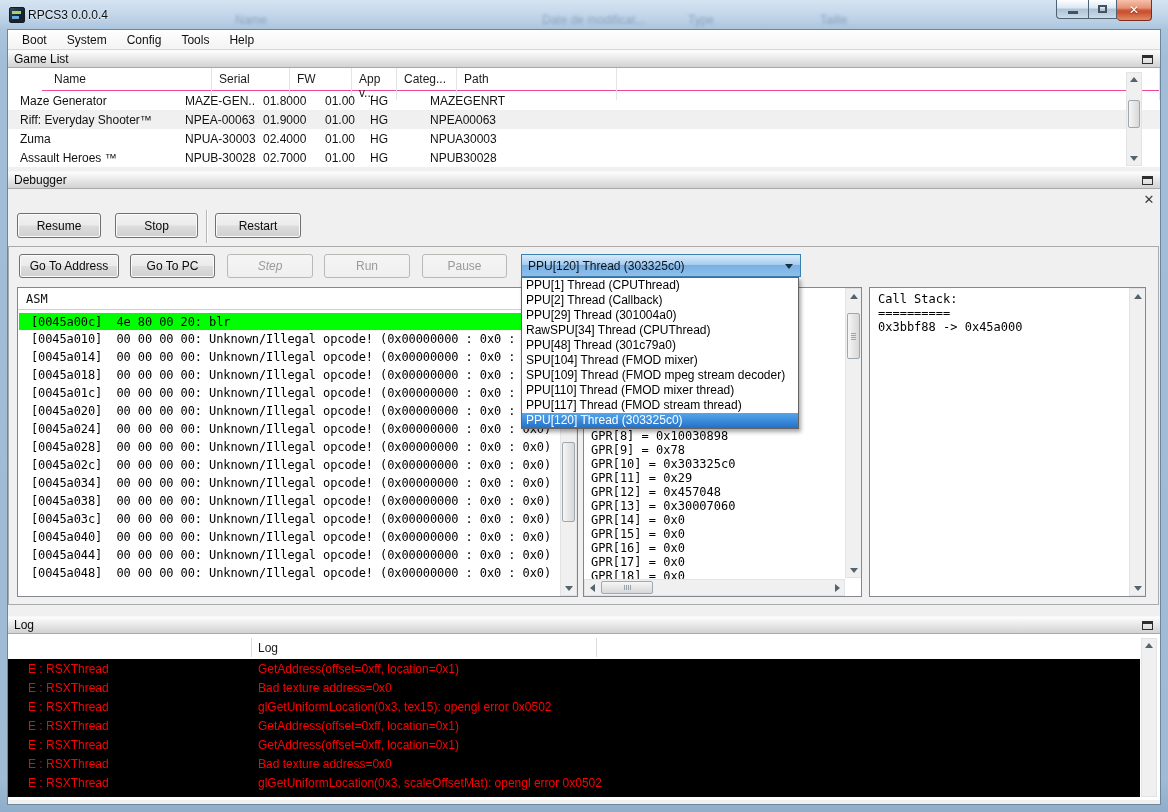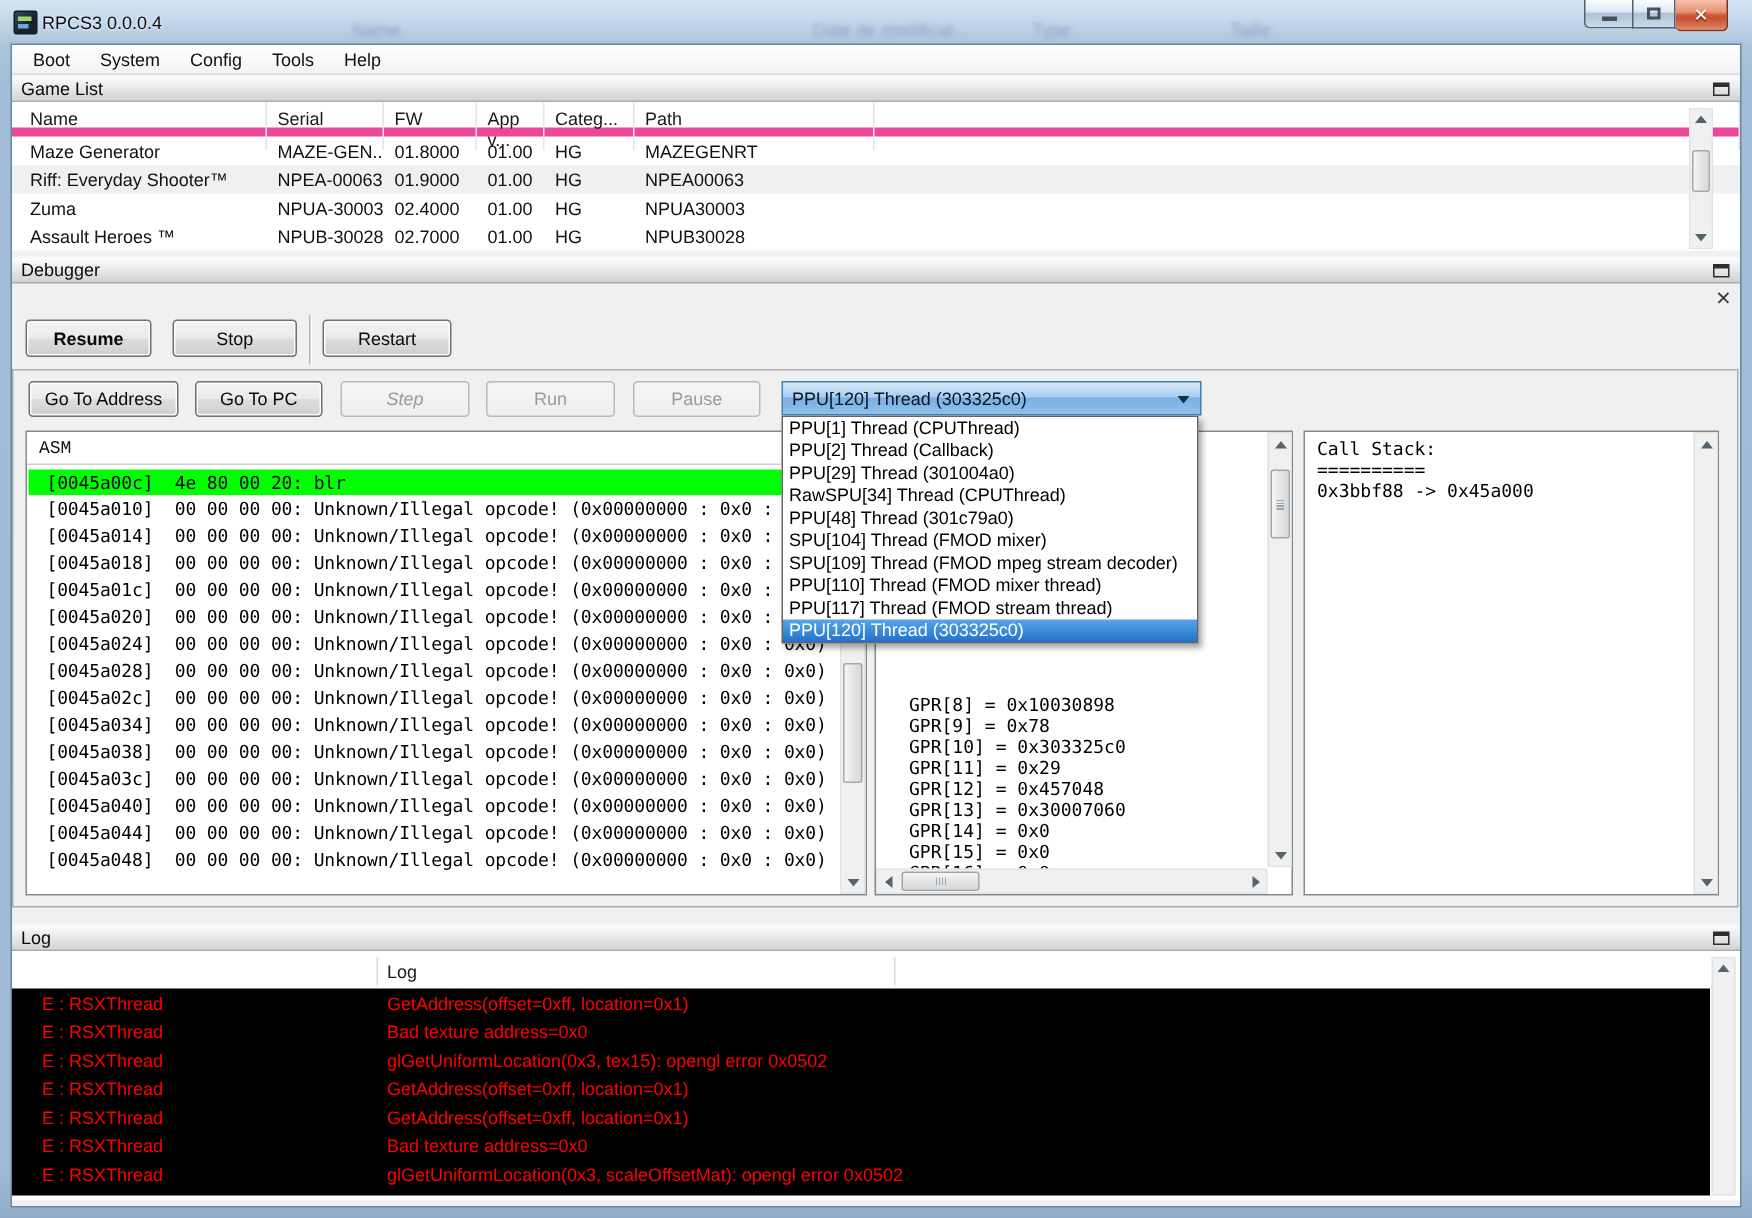--- a/index.html
+++ b/index.html
@@ -36,21 +36,21 @@
 
   .dock-title{left:8px;width:1152px;height:18px;
       background:linear-gradient(180deg,#fdfdfd 0,#eaeaea 45%,#d2d2d2 100%);
       border-top:1px solid #f7f7f7;border-bottom:1px solid #a9a9a9;
       display:flex;align-items:center;padding:0 6px;color:#0a0a0a;}
   .float-ico{position:absolute;right:7px;top:4px;width:11px;height:9px;border:1px solid #2e2e2e;border-top:3px solid #2e2e2e;background:transparent;}
 
   
   .gl-table{left:8px;top:68px;width:1152px;height:99px;background:#fff;overflow:hidden;}
   .gl-grid{display:grid;grid-template-columns:170px 78px 62px 45px 60px 160px 1fr;}
-  .gl-head{height:23px;border-bottom:6px solid #ec4899;}
+  .gl-head{height:23px;border-bottom:1px solid #ec4899;margin-left:34px;}
   .gl-head span{padding:4px 0 0 12px;border-right:1px solid #e4e4e4;color:#1a1a1a;}
   .gl-head span + span{padding-left:7px;}
   .gl-row{height:19px;}
   .gl-row span{padding:3px 0 0 12px;overflow:hidden;white-space:nowrap;}
   .gl-row span + span{padding-left:7px;}
   .gl-row.alt{background:#f0f0f0;}
 
   
   .btn{position:absolute;height:25px;border:1px solid #707070;border-radius:3px;color:#0a0a0a;
        background:linear-gradient(180deg,#f2f2f2 0,#ebebeb 48%,#dddddd 52%,#cfcfcf 100%);
@@ -202,35 +202,35 @@
         <i class="tri t-d"></i>
       </div>
   </div>
 
   <div class="abs dock-title" style="top:171px;">
     <span>Debugger</span>
     <span class="float-ico"></span>
   </div>
   <div class="abs dbg-close">✕</div>
 
-  <div class="btn" style="left:17px;top:213px;width:84px;font-weight:bold;">Resume</div>
+  <div class="btn" style="left:17px;top:213px;width:84px;">Resume</div>
   <div class="btn" style="left:115px;top:213px;width:83px;">Stop</div>
   <div class="abs vsep" style="left:206px;top:210px;height:33px;"></div>
   <div class="btn" style="left:215px;top:213px;width:86px;">Restart</div>
 
   <div class="abs groove" style="left:8px;top:246px;width:1151px;height:359px;"></div>
 
   <div class="btn" style="left:19px;top:254px;width:100px;height:24px;">Go To Address</div>
   <div class="btn" style="left:130px;top:254px;width:85px;height:24px;">Go To PC</div>
   <div class="btn dis" style="left:227px;top:254px;width:86px;height:24px;font-style:italic;">Step</div>
   <div class="btn dis" style="left:324px;top:254px;width:86px;height:24px;">Run</div>
   <div class="btn dis" style="left:422px;top:254px;width:85px;height:24px;">Pause</div>
 
   <div class="abs panel" style="left:17px;top:287px;width:561px;height:310px;">
-    <div class="mono" style="position:absolute;left:8px;top:4px;font-family:Liberation Mono, monospace;">ASM</div>
+    <div class="mono" style="position:absolute;left:8px;top:4px;">ASM</div>
     <div class="hline" style="position:absolute;left:0;top:21px;width:559px;"></div>
     <div class="asm-green" style="position:absolute;left:1px;top:25px;width:541px;height:17px;">
       <span class="mono asm-line" style="position:absolute;left:12px;top:0;">[0045a00c]  4e 80 00 20: blr</span>
     </div>
     <div class="mono" style="position:absolute;left:13px;top:42px;width:530px;height:267px;overflow:hidden;">
       <div class="asm-line">[0045a010]  00 00 00 00: Unknown/Illegal opcode! (0x00000000 : 0x0 : 0x0)</div>
       <div class="asm-line">[0045a014]  00 00 00 00: Unknown/Illegal opcode! (0x00000000 : 0x0 : 0x0)</div>
       <div class="asm-line">[0045a018]  00 00 00 00: Unknown/Illegal opcode! (0x00000000 : 0x0 : 0x0)</div>
       <div class="asm-line">[0045a01c]  00 00 00 00: Unknown/Illegal opcode! (0x00000000 : 0x0 : 0x0)</div>
       <div class="asm-line">[0045a020]  00 00 00 00: Unknown/Illegal opcode! (0x00000000 : 0x0 : 0x0)</div>
@@ -249,21 +249,21 @@
           <i class="tri t-u"></i>
         </div>
       <div class="thumb-v" style="top:130px;height:80px;"></div>
       <div class="sb-btn" style="left:0;bottom:0;width:15px;height:14px;">
           <i class="tri t-d"></i>
         </div>
     </div>
   </div>
 
   <div class="abs panel" style="left:583px;top:287px;width:279px;height:310px;">
-    <div class="mono" style="position:absolute;left:22px;top:141px;margin-top:34px;">
+    <div class="mono" style="position:absolute;left:7px;top:141px;">
       <div class="reg-line">GPR[8] = 0x10030898</div>
       <div class="reg-line">GPR[9] = 0x78</div>
       <div class="reg-line">GPR[10] = 0x303325c0</div>
       <div class="reg-line">GPR[11] = 0x29</div>
       <div class="reg-line">GPR[12] = 0x457048</div>
       <div class="reg-line">GPR[13] = 0x30007060</div>
       <div class="reg-line">GPR[14] = 0x0</div>
       <div class="reg-line">GPR[15] = 0x0</div>
       <div class="reg-line">GPR[16] = 0x0</div>
       <div class="reg-line">GPR[17] = 0x0</div>

